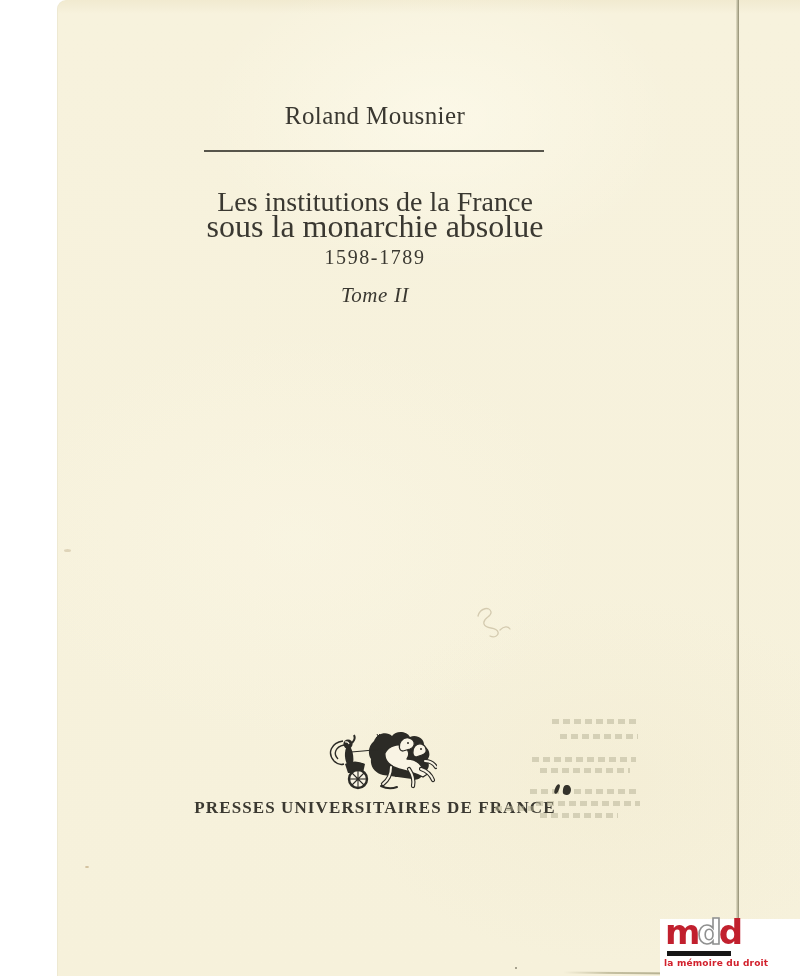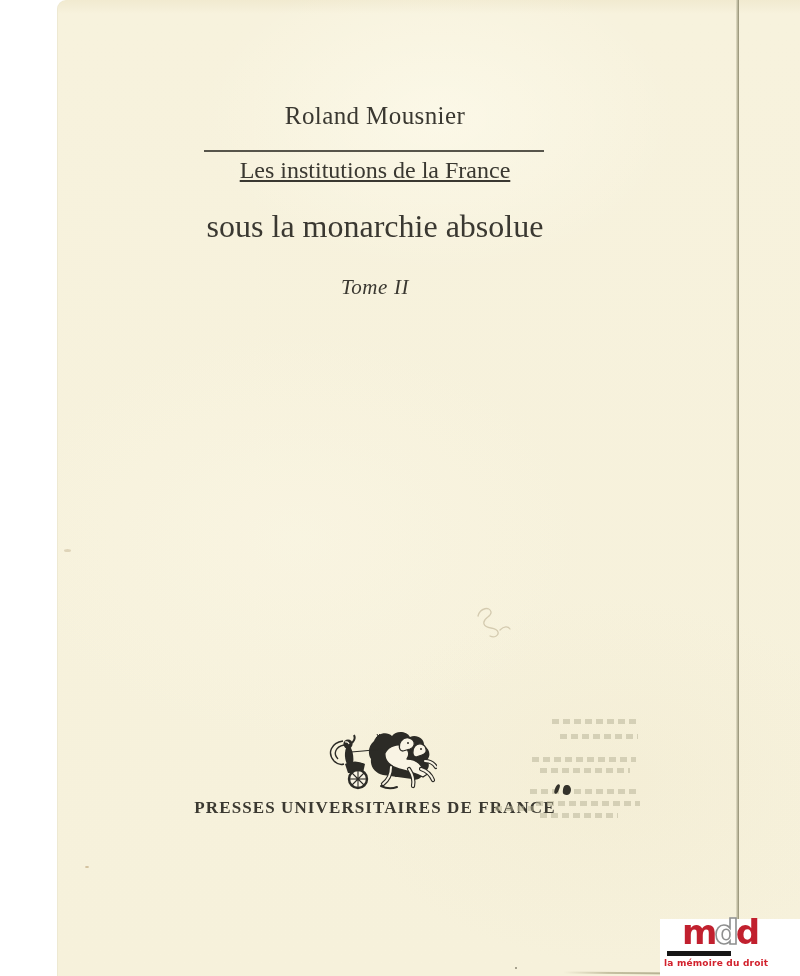--- a/index.html
+++ b/index.html
@@ -24,24 +24,24 @@
   }
   .edge-bottom{
     position:absolute;left:506px;top:972px;width:112px;height:2px;
     background:linear-gradient(90deg,rgba(203,198,170,0),#c6c1a2 40%,#b3ae8f);
     transform:rotate(.4deg);
   }
   
   .cline{position:absolute;left:0;width:636px;text-align:center;line-height:1.12;}
   .author{top:102px;font-size:25px;letter-spacing:.4px;color:#3a3831;}
   .rule{position:absolute;left:147px;top:150px;width:340px;height:2px;background:#57554b;}
-  .title1{top:157px;font-size:24px;color:#3a3831;text-decoration:underline;}
+  .title1{top:186px;font-size:28px;color:#3a3831;}
   .title2{top:209px;font-size:32px;color:#3a3831;}
   .dates{top:246px;font-size:20px;letter-spacing:1.6px;color:#3a3831;}
-  .tome{top:276px;font-size:21px;font-style:italic;letter-spacing:.6px;color:#3a3831;}
+  .tome{top:284px;font-size:21px;font-style:italic;letter-spacing:.6px;color:#3a3831;}
   .publisher{top:798px;font-size:17px;font-weight:bold;letter-spacing:1.1px;color:#3b3931;}
   
   .emblem{position:absolute;left:268px;top:731px;width:112px;height:62px;}
   
   .ghost{
     position:absolute;height:5px;opacity:.5;filter:blur(.7px);
     background:repeating-linear-gradient(90deg,#b6b296 0 7px,rgba(182,178,150,0) 7px 11px);
   }
   
   .squiggle{position:absolute;left:413px;top:596px;width:52px;height:42px;opacity:.5;filter:blur(.3px);}
@@ -51,37 +51,38 @@
          border-radius:55% 65% 60% 45%;transform:rotate(8deg);}
   .speck{position:absolute;border-radius:50%;}
   .sp1{left:28px;top:866px;width:4px;height:2px;background:#c2ab82;opacity:.7;}
   .sp2{left:7px;top:549px;width:7px;height:3px;background:#d9cdb0;opacity:.8;filter:blur(.5px);}
   .sp3{left:458px;top:967px;width:2px;height:2px;background:#8b8674;}
   
   .stamp{
     position:absolute;left:660px;top:919px;width:140px;height:57px;background:#ffffff;
     font-family:"DejaVu Sans", sans-serif;
   }
-  .stamp-letters{margin:-5px 0 0 22px;height:36px;font-size:34px;font-weight:bold;
+  .stamp-letters{margin:-5px 0 0 5px;height:36px;font-size:34px;font-weight:bold;
     letter-spacing:-3px;line-height:36px;}
   .l-red{color:#c1202e;}
   .l-outline{color:#ffffff;-webkit-text-stroke:1.6px #8f9090;}
   .stamp-bar{width:64px;height:5px;background:#161616;margin:1px 0 0 7px;}
   .stamp-caption{margin:2px 0 0 4px;font-size:9px;font-weight:bold;color:#d2202c;letter-spacing:.2px;}
 </style>
 </head>
 <body>
 
 <div class="stage">
   <div class="page">
 
     <div class="cline author">Roland Mousnier</div>
     <div class="rule"></div>
     <div class="cline title1">Les institutions de la France</div>
     <div class="cline title2">sous la monarchie absolue</div>
+    <div class="cline dates">1598-1789</div>
     <div class="cline tome">Tome II</div>
 
     <svg class="emblem" viewBox="0 0 112 62" aria-hidden="true">
       <path fill="#2c2b26" d="M49,10 C52,2 62,0 67,5 C71,-1 82,0 85,6 C92,3 100,8 99,15 C105,18 106,25 102,29 C106,34 103,41 97,42 C98,47 92,50 87,48 L58,44 C50,42 45,36 46,28 C42,22 44,14 49,10 Z"></path>
       <g fill="#f9f4e4" stroke="#2c2b26" stroke-width="1.3" stroke-linejoin="round">
         <path d="M60,22 C64,14 74,12 80,16 C84,19 85,24 82,28 C88,28 94,31 97,36 L104,42 L98,46 C90,42 82,40 74,38 C66,36 59,30 60,22 Z"></path>
         <path d="M76,10 C80,5 87,6 89,11 C90,14 88,17 85,18 L78,20 C74,20 73,14 76,10 Z"></path>
         <path d="M90,15 C94,11 100,13 101,18 C102,21 100,23 97,24 L91,26 C87,26 87,18 90,15 Z"></path>
       </g>
       <circle cx="83" cy="12" r="1" fill="#2c2b26"></circle>

